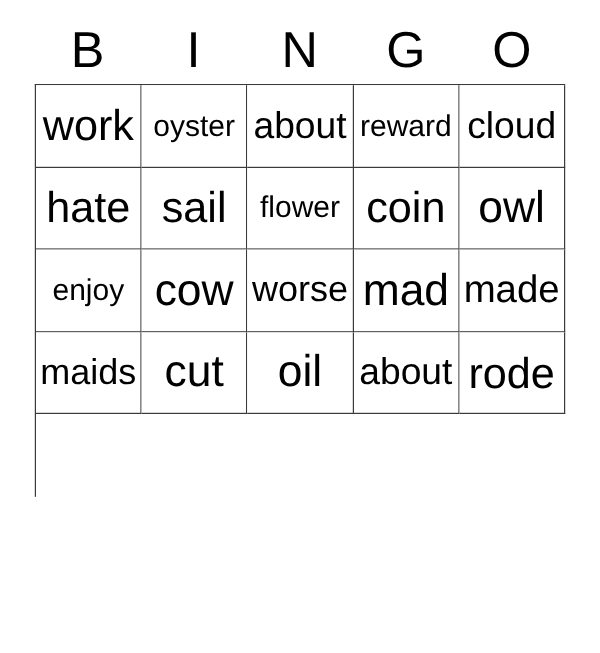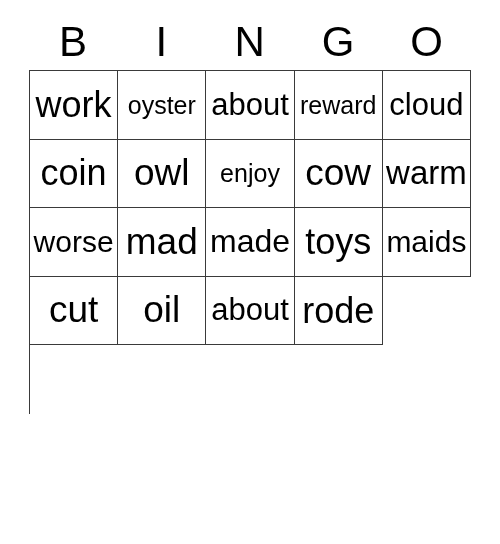--- a/index.html
+++ b/index.html
@@ -100,45 +100,48 @@
       <div class="cell len-5">
         <span class="cell-text">about</span>
       </div>
       <div class="cell len-6">
         <span class="cell-text">reward</span>
       </div>
       <div class="cell len-5">
         <span class="cell-text">cloud</span>
       </div>
       <div class="cell len-4">
+        <span class="cell-text">hate</span>
+      </div>
+      <div class="cell len-4">
+        <span class="cell-text">sail</span>
+      </div>
+      <div class="cell len-6">
+        <span class="cell-text">flower</span>
+      </div>
+      <div class="cell len-4">
         <span class="cell-text">coin</span>
       </div>
       <div class="cell len-3">
         <span class="cell-text">owl</span>
       </div>
       <div class="cell len-6">
         <span class="cell-text">enjoy</span>
       </div>
       <div class="cell len-3">
         <span class="cell-text">cow</span>
       </div>
-      <div class="cell len-4">
-        <span class="cell-text" style="font-size: 33px;">warm</span>
-      </div>
       <div class="cell len-5">
         <span class="cell-text" style="font-size: 30px;">worse</span>
       </div>
       <div class="cell len-3">
         <span class="cell-text">mad</span>
       </div>
       <div class="cell len-4">
         <span class="cell-text" style="font-size: 32px;">made</span>
-      </div>
-      <div class="cell len-4">
-        <span class="cell-text">toys</span>
       </div>
       <div class="cell len-5">
         <span class="cell-text" style="font-size: 30px;">maids</span>
       </div>
       <div class="cell len-3">
         <span class="cell-text">cut</span>
       </div>
       <div class="cell len-3">
         <span class="cell-text">oil</span>
       </div>

